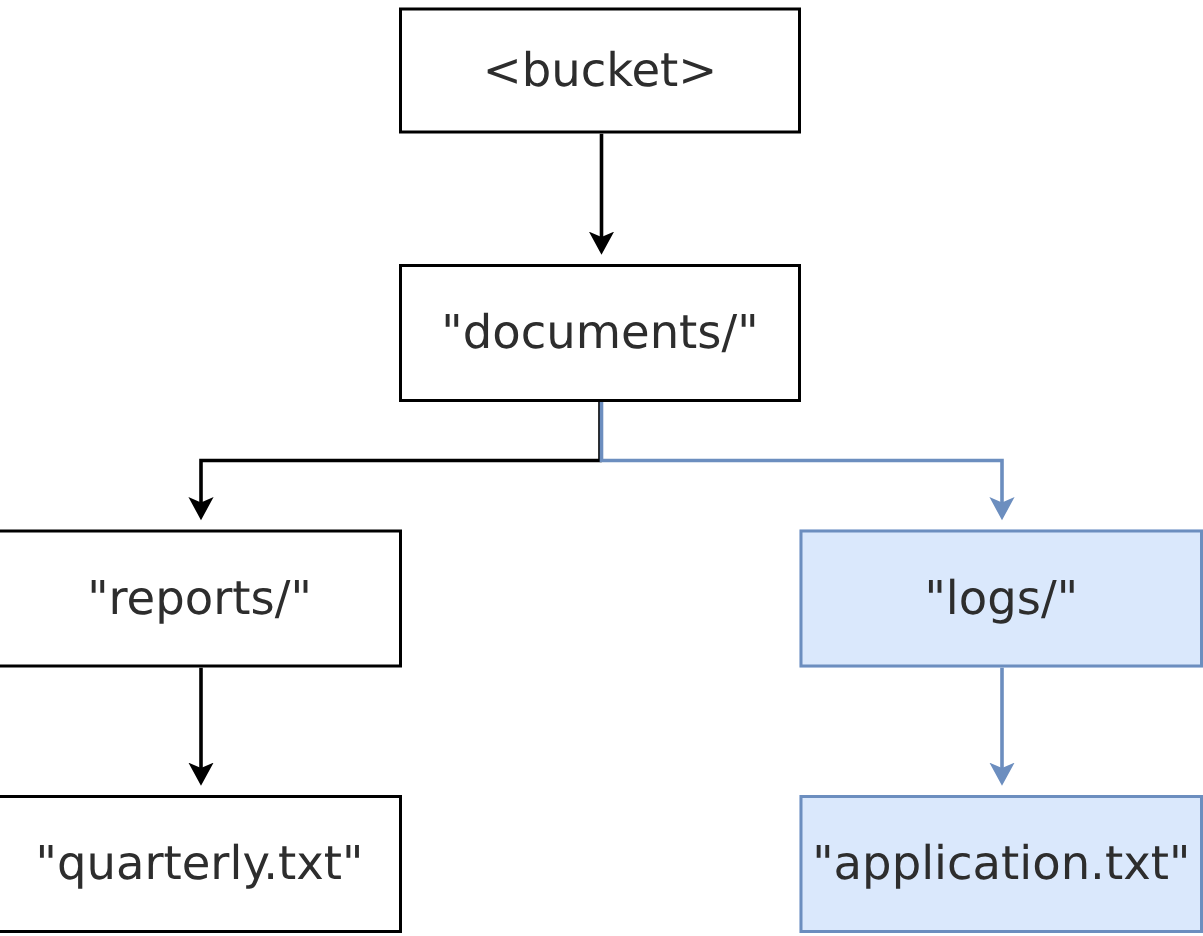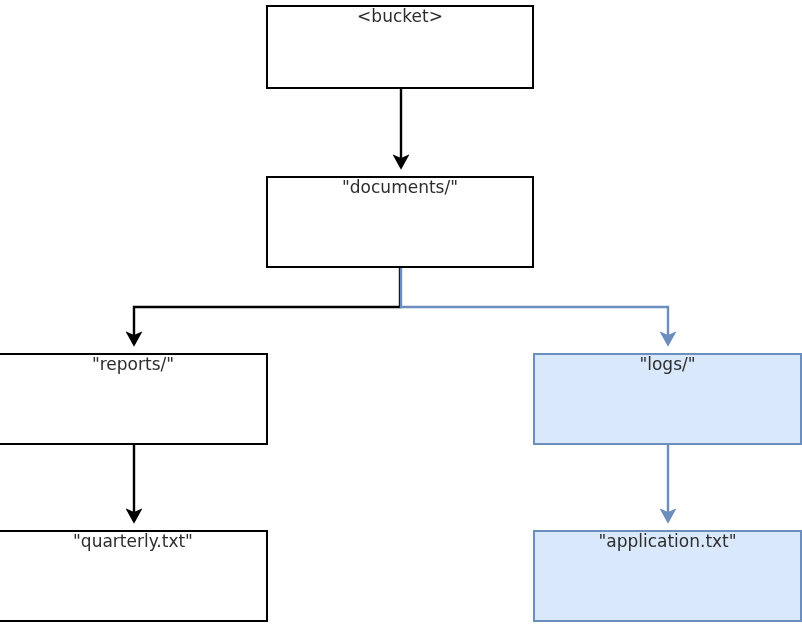--- a/index.html
+++ b/index.html
@@ -25,25 +25,26 @@
     left: 0;
     top: 0;
     width: 802px;
     height: 624px;
     overflow: visible;
   }
   .node {
     position: absolute;
     box-sizing: border-box;
     display: flex;
+    align-items: center;
     justify-content: center;
     background: #ffffff;
     border: 2px solid #000000;
     color: #2d2d2d;
-    font-size: 17px;
+    font-size: 31px;
     font-family: "DejaVu Sans", sans-serif;
     line-height: 1.1;
     white-space: nowrap;
     z-index: 3;
   }
   .node.highlight {
     background: #dae8fc;
     border: 2px solid #6c8ebf;
     color: #2d2d2d;
   }

